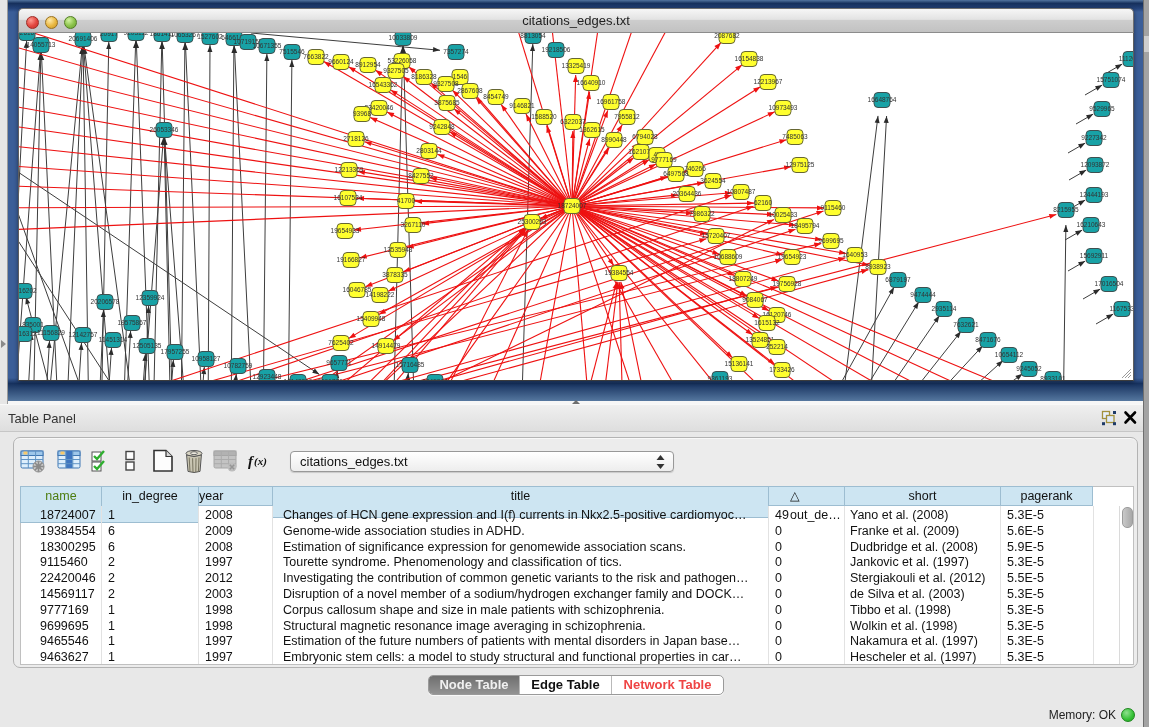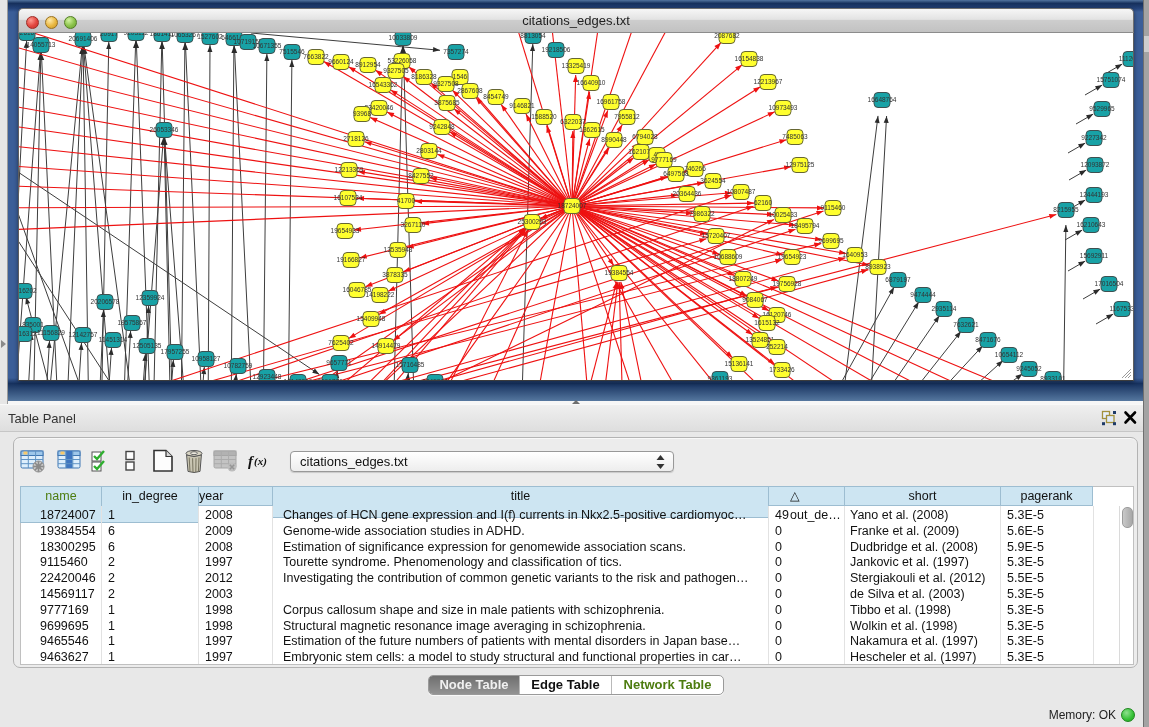--- a/index.html
+++ b/index.html
@@ -859,20 +859,21 @@
       <span style="position:absolute;left:185px;white-space:nowrap">2012</span>
       <span style="position:absolute;left:263px;white-space:nowrap">Investigating the contribution of common genetic variants to the risk and pathogen…</span>
       <span style="position:absolute;left:755px;white-space:nowrap">0</span>
       <span style="position:absolute;left:830px;white-space:nowrap">Stergiakouli et al. (2012)</span>
       <span style="position:absolute;left:987px;white-space:nowrap">5.5E-5</span>
     </div>
 <div style="position:absolute;left:0;top:79px;width:1072px;height:16px;line-height:16px">
       <span style="position:absolute;left:20px;white-space:nowrap">14569117</span>
       <span style="position:absolute;left:88px;white-space:nowrap">2</span>
       <span style="position:absolute;left:185px;white-space:nowrap">2003</span>
+      <span style="position:absolute;left:263px;white-space:nowrap">Disruption of a novel member of a sodium/hydrogen exchanger family and DOCK…</span>
       <span style="position:absolute;left:755px;white-space:nowrap">0</span>
       <span style="position:absolute;left:830px;white-space:nowrap">de Silva et al. (2003)</span>
       <span style="position:absolute;left:987px;white-space:nowrap">5.3E-5</span>
     </div>
 <div style="position:absolute;left:0;top:95px;width:1072px;height:16px;line-height:16px">
       <span style="position:absolute;left:20px;white-space:nowrap">9777169</span>
       <span style="position:absolute;left:88px;white-space:nowrap">1</span>
       <span style="position:absolute;left:185px;white-space:nowrap">1998</span>
       <span style="position:absolute;left:263px;white-space:nowrap">Corpus callosum shape and size in male patients with schizophrenia.</span>
       <span style="position:absolute;left:755px;white-space:nowrap">0</span>
@@ -910,21 +911,21 @@
 
 <div class="abs" style="left:1119px;top:506px;width:1px;height:158px;background:#dadada"></div>
 <div class="abs" style="left:1122px;top:507px;width:9px;height:19px;border-radius:5px;background:linear-gradient(90deg,#c9c9c9,#a8a8a8);border:1px solid #9c9c9c"></div>
 
 <div class="abs" style="left:428px;top:675px;height:20px;border:1px solid #9a9a9a;border-radius:5px;
      box-sizing:border-box;display:flex;background:#fff;overflow:hidden;box-shadow:0 1px 0 rgba(255,255,255,.7)">
   <div style="width:90px;background:linear-gradient(#6f6f6f,#939393);color:#f0f0f0;font-size:13px;
        font-weight:bold;text-align:center;line-height:18px">Node Table</div>
   <div style="width:91px;color:#111;font-size:13px;font-weight:bold;text-align:center;line-height:18px;
        border-left:1px solid #b9b9b9">Edge Table</div>
-  <div style="width:111px;color:#4d7c0f;font-size:13px;font-weight:bold;text-align:center;line-height:18px;
+  <div style="width:111px;color:#ef4444;font-size:13px;font-weight:bold;text-align:center;line-height:18px;
        border-left:1px solid #b9b9b9">Network Table</div>
 </div>
 
 <div class="abs" style="left:1028px;top:708px;width:88px;text-align:right;font-size:12px;color:#222">Memory: OK</div>
 <div class="abs" style="left:1121px;top:708px;width:12px;height:12px;border-radius:50%;
      background:radial-gradient(circle at 38% 32%,#8ee08e,#35c135 60%,#23a023);border:1px solid #1d861d"></div>
 
 <div class="abs" style="left:1143px;top:0;width:6px;height:727px;background:#a3a3a3;border-left:1px solid #6f6f6f;box-sizing:border-box"></div>
 <div class="abs" style="left:1144px;top:36px;width:5px;height:16px;background:#cecece"></div>
 

